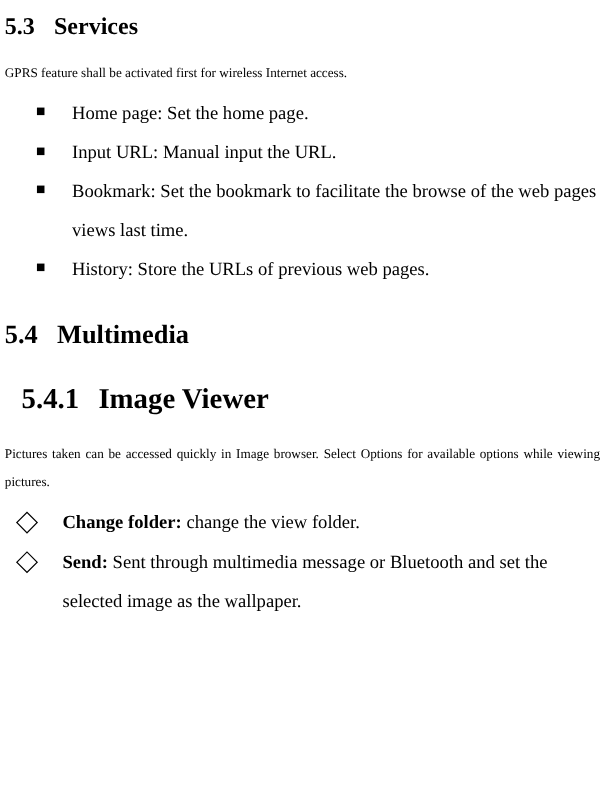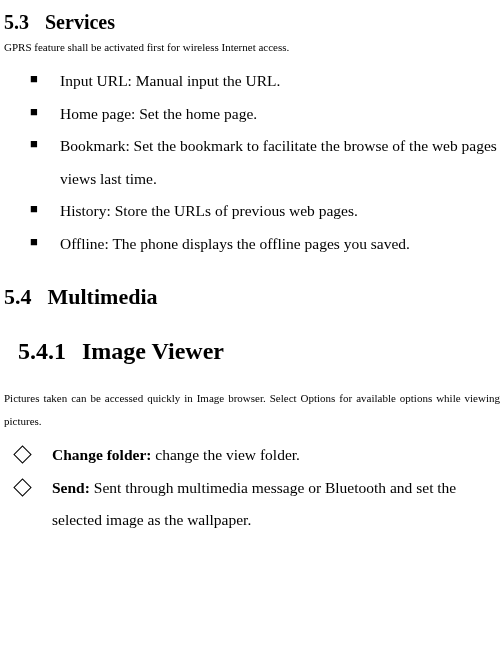--- a/index.html
+++ b/index.html
@@ -9,20 +9,21 @@
       color: #000;
       background: #fff;
       width: 504px;
       height: 670px;
       padding: 8px 4px 8px 4px;
       line-height: 1.4;
     }
     .section-heading {
       font-weight: bold;
       font-size: 20px;
+      margin-bottom: 14px;
     }
     .section-heading .num {
       margin-right: 16px;
     }
     .section-heading-lg {
       font-weight: bold;
       font-size: 22px;
       margin-top: 22px;
       margin-bottom: 22px;
     }
@@ -90,25 +91,24 @@
 </head>
 <body>
 
 <h2 class="section-heading">
   <span class="num">5.3</span><span>Services</span>
 </h2>
 
 <p class="para">GPRS feature shall be activated first for wireless Internet access.</p>
 
 <ul class="bullets">
+  <li>Home page: Set the home page.</li>
   <li>Input URL: Manual input the URL.</li>
-  <li>Home page: Set the home page.</li>
   <li>Bookmark: Set the bookmark to facilitate the browse of the web pages views last time.</li>
   <li>History: Store the URLs of previous web pages.</li>
-  <li>Offline: The phone displays the offline pages you saved.</li>
 </ul>
 
 <h2 class="section-heading-lg">
   <span class="num">5.4</span><span>Multimedia</span>
 </h2>
 
 <h3 class="subsection-heading">
   <span class="num">5.4.1</span><span>Image Viewer</span>
 </h3>
 

